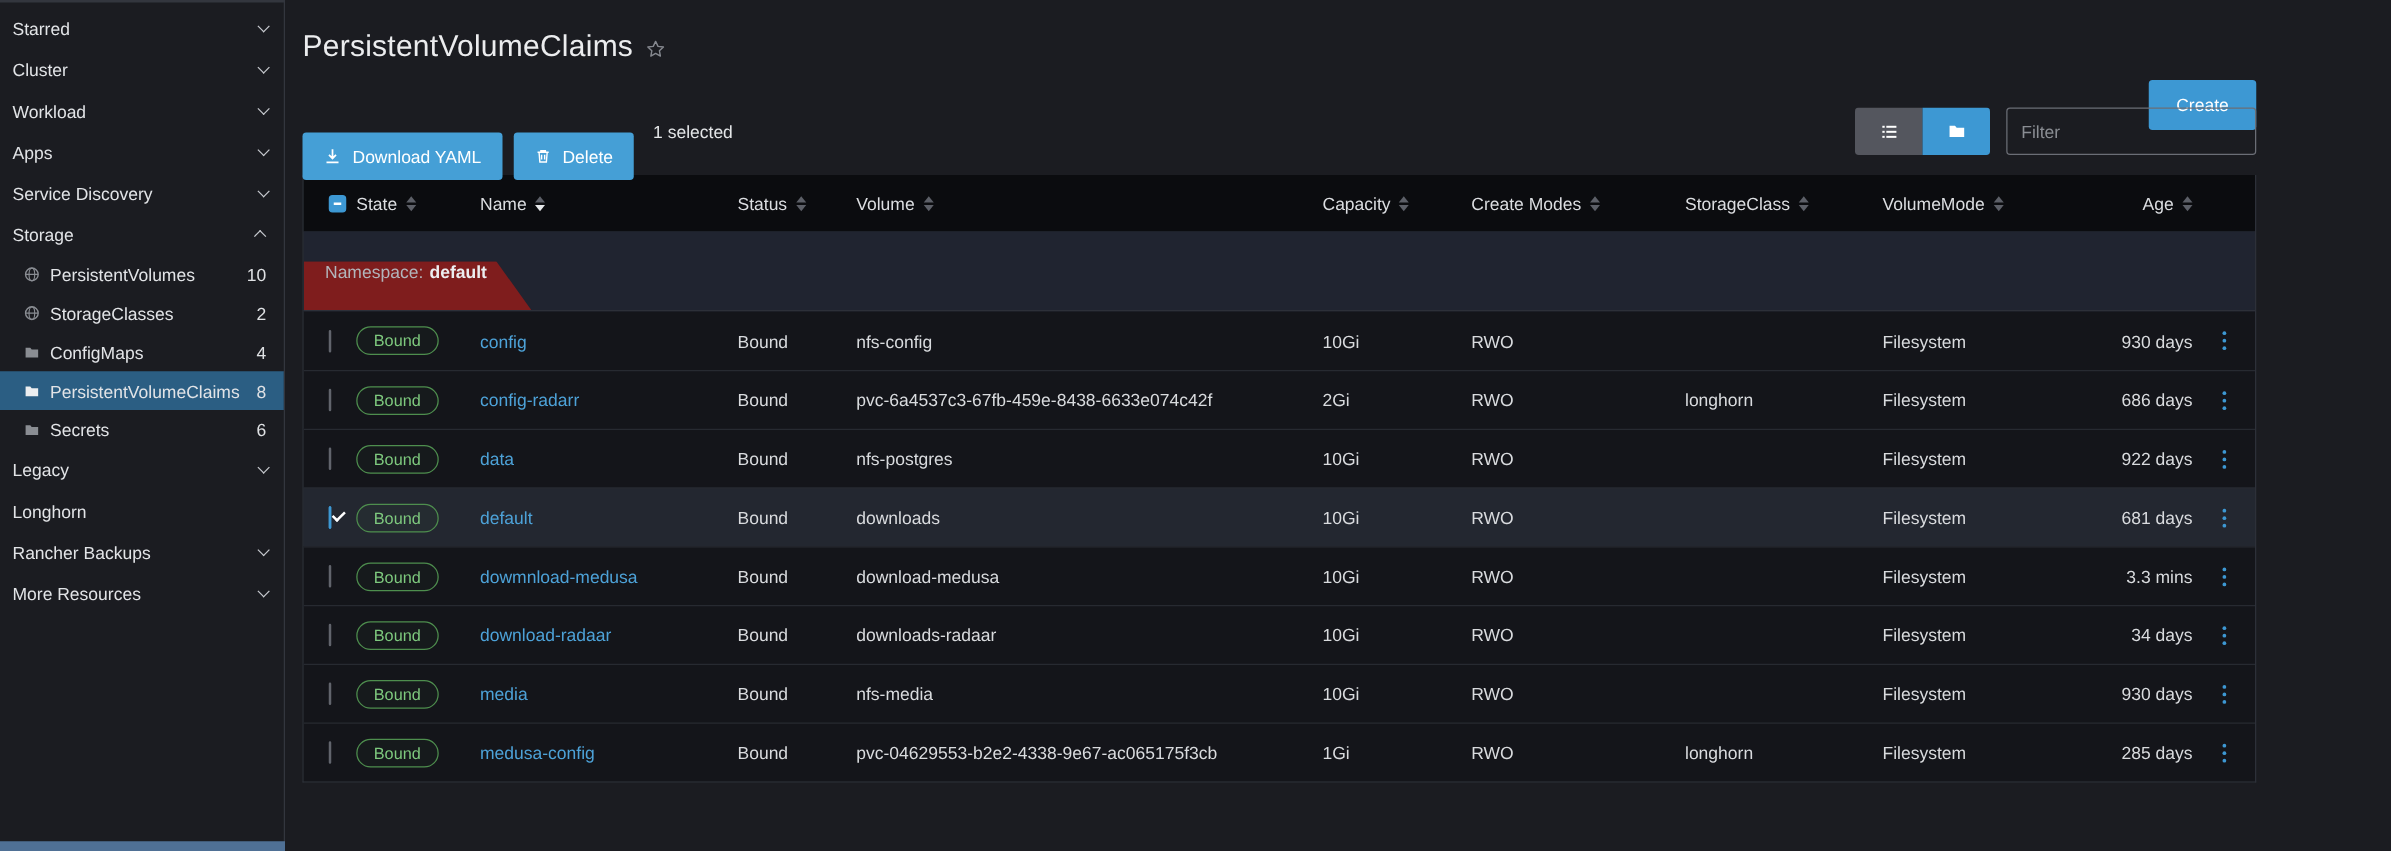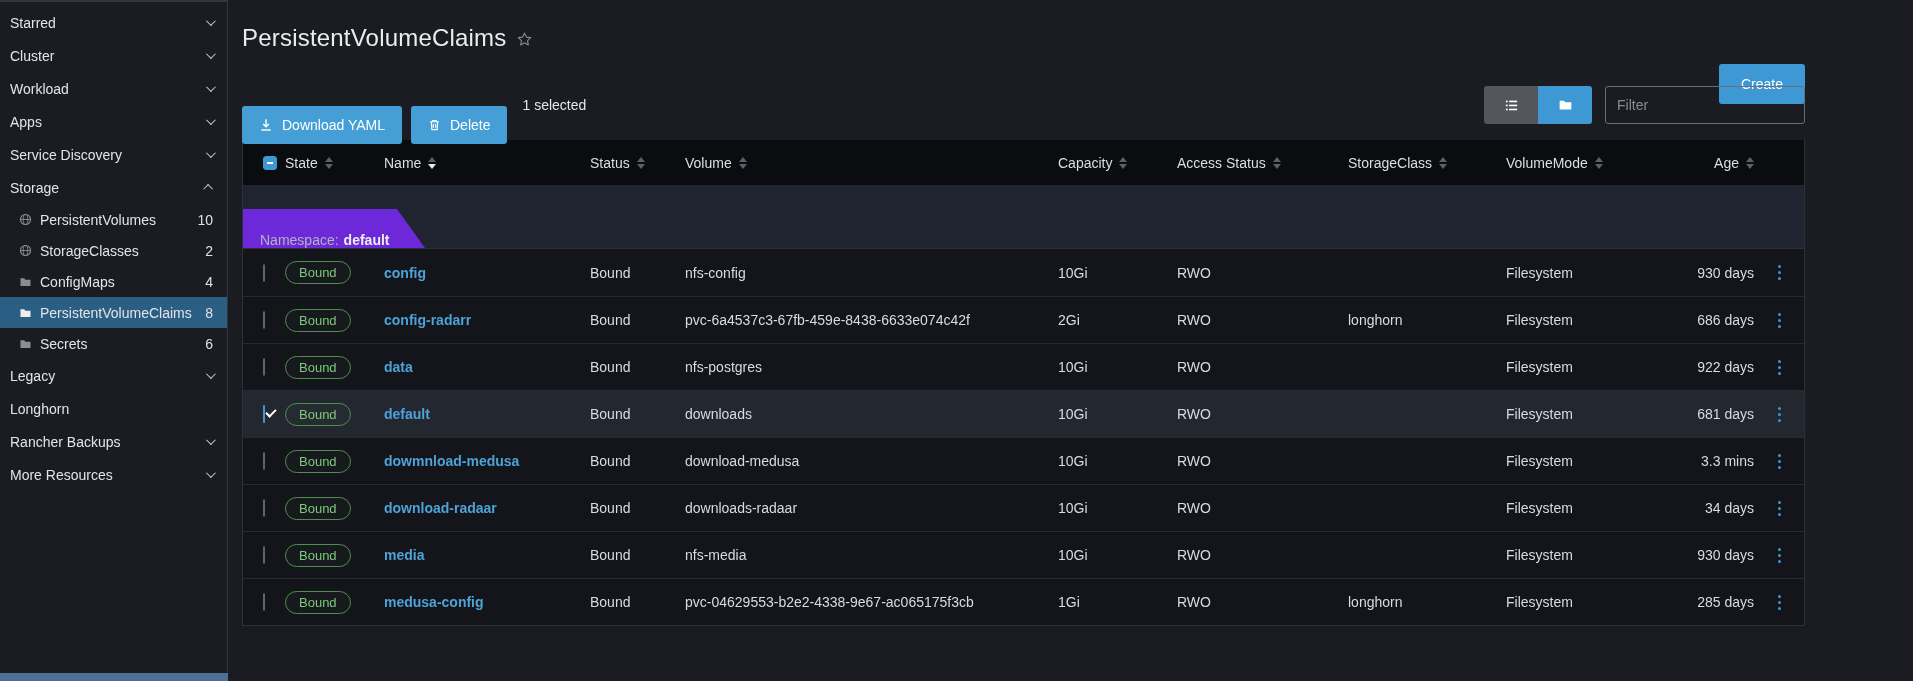--- a/index.html
+++ b/index.html
@@ -81,34 +81,34 @@
 
   .cb { width:14px; height:14px; margin-left:20px; border:1px solid #61646c; border-radius:3px;
         background:transparent; position:relative; cursor:pointer; flex:0 0 auto; }
   .cb.checked, .cb.indeterminate { background:#3d98d3; border-color:#3d98d3; }
   .cb.checked::after { content:""; position:absolute; left:4px; top:1px; width:4px; height:8px;
         border-right:2px solid #fff; border-bottom:2px solid #fff; transform:rotate(45deg); }
   .cb.indeterminate::after { content:""; position:absolute; left:3px; top:5px; width:6px; height:2px; background:#fff; }
 
   .group-row { height:64px; background:#202430; position:relative; border-bottom:1px solid #2d3039; }
   .group-tab {
-    position:absolute; left:0; bottom:0; height:39px; width:182px; background:#6d28d9;
+    position:absolute; left:0; bottom:0; height:39px; width:182px; background:#7f1d1d;
     clip-path:polygon(0 0, calc(100% - 28px) 0, 100% 100%, 0 100%);
-    display:flex; align-items:flex-end; padding-left:17px; color:#b2b5bb;
+    display:flex; align-items:flex-start; padding-left:17px; color:#b2b5bb;
   }
   .group-tab .gv { color:#eceef0; font-weight:bold; margin-left:5px; }
 
   .row { height:47px; background:#14151a; border-top:1px solid #272a31; color:#d9dbde; }
   .row:first-of-type { border-top:none; }
   .row.selected { background:#232730; }
   .badge {
     display:inline-block; padding:3px 13px; border:1px solid #4e8e4e; border-radius:13px;
     color:#7ec97e; font-size:13px; background:rgba(80,140,80,.05);
   }
-  .cell-name a { color:#4da2d8; text-decoration:none; cursor:pointer;font-weight:bold; }
+  .cell-name a { color:#4da2d8; text-decoration:none; cursor:pointer; }
   .cell-age { text-align:right; }
   .kebab { display:flex; flex-direction:column; align-items:center; gap:3px; cursor:pointer; padding:6px; margin:0 auto; }
   .kebab i { width:3px; height:3px; border-radius:50%; background:#3d98d3; }
 </style>
 </head>
 <body>
 
 <div class="app">
 
   <aside class="sidebar">
@@ -300,21 +300,21 @@
             </span>
   </div>
           <div class="th">
     <span class="th-label">Capacity</span>
     <span class="sort">
               <b class="up"></b>
               <b class="down"></b>
             </span>
   </div>
           <div class="th">
-    <span class="th-label">Access Status</span>
+    <span class="th-label">Create Modes</span>
     <span class="sort">
               <b class="up"></b>
               <b class="down"></b>
             </span>
   </div>
           <div class="th">
     <span class="th-label">StorageClass</span>
     <span class="sort">
               <b class="up"></b>
               <b class="down"></b>

